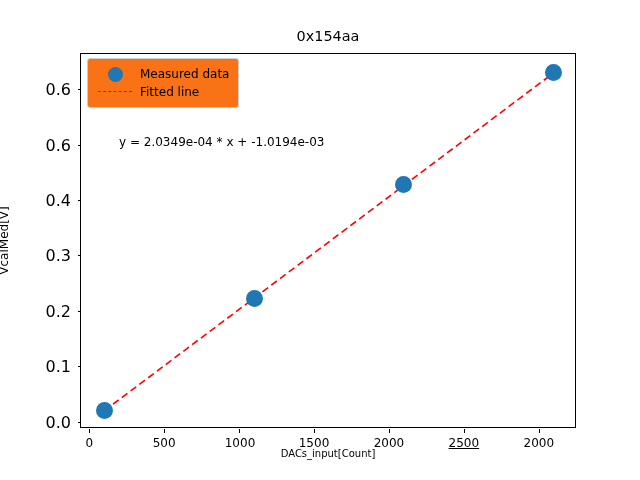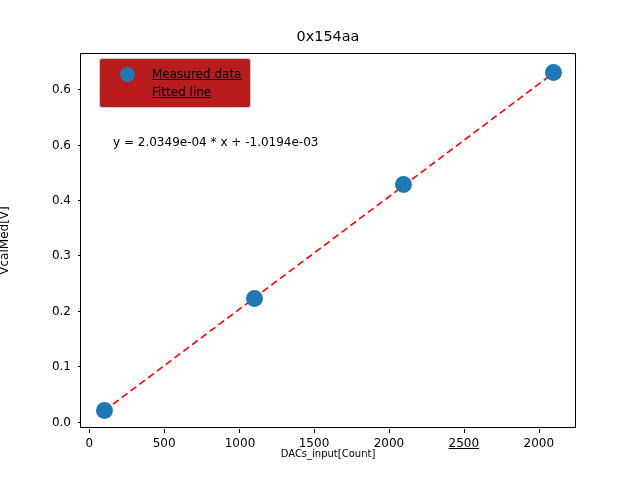--- a/index.html
+++ b/index.html
@@ -71,21 +71,21 @@
     position: absolute;
     left: -3.5px;
     width: 3.5px;
     height: 0;
     border-top: 1.1px solid #000000;
   }
   .ytick-label {
     position: absolute;
     right: 504px;
     transform: translateY(-50%);
-    font-size: 12px;
+    font-size: 16px;
     color: #000000;
     white-space: nowrap;
     text-align: right;
   }
 
   
   #xlabel {
     position: absolute;
     left: 80px;
     top: 448px;
@@ -131,28 +131,27 @@
     left: 22px;
     top: 90px;
     font-size: 12px;
     white-space: nowrap;
     color: #000000;
   }
 
   
   #legend {
     position: absolute;
-    left: 18px;
+    left: 6px;
     top: 4px;
     box-sizing: border-box;
-    background: #b91c1c;
+    background: #f97316;
     border: 0.8px solid #cccccc;
     border-radius: 3px;
     padding: 6px 9px 6px 8px;
-    text-decoration: underline;
   }
   .legend-row {
     display: flex;
     align-items: center;
     height: 18px;
   }
   .legend-key {
     width: 38px;
     height: 18px;
     position: relative;
@@ -199,21 +198,21 @@
         <line id="fit-line" x1="23.226586102719033" y1="356.81554652880357" x2="472.773413897281" y2="18.74390694239287" stroke="#ff0000" stroke-width="1.6" stroke-dasharray="7,4"></line>
       </svg>
       <div id="markers-layer">
           <div class="marker" style="left: 23.2266px; top: 356.61px; background: rgb(31, 119, 180);"></div>
           <div class="marker" style="left: 173.076px; top: 244.165px; background: rgb(31, 119, 180);"></div>
           <div class="marker" style="left: 322.924px; top: 130.668px; background: rgb(31, 119, 180);"></div>
           <div class="marker" style="left: 472.773px; top: 18.4453px; background: rgb(31, 119, 180);"></div>
         </div>
     </div>
 
-    <div id="equation-annotation" style="left: 32px; top: 80.9032px; text-align: right;">y = 2.0349e-04 * x + -1.0194e-03</div>
+    <div id="equation-annotation" style="left: 38px; top: 80.9032px; text-align: right;">y = 2.0349e-04 * x + -1.0194e-03</div>
 
     <div id="legend">
       <div class="legend-row">
         <span class="legend-key">
           <span class="legend-marker-dot"></span>
         </span>
         <span class="legend-label">Measured data</span>
       </div>
       <div class="legend-row">
         <span class="legend-key">

